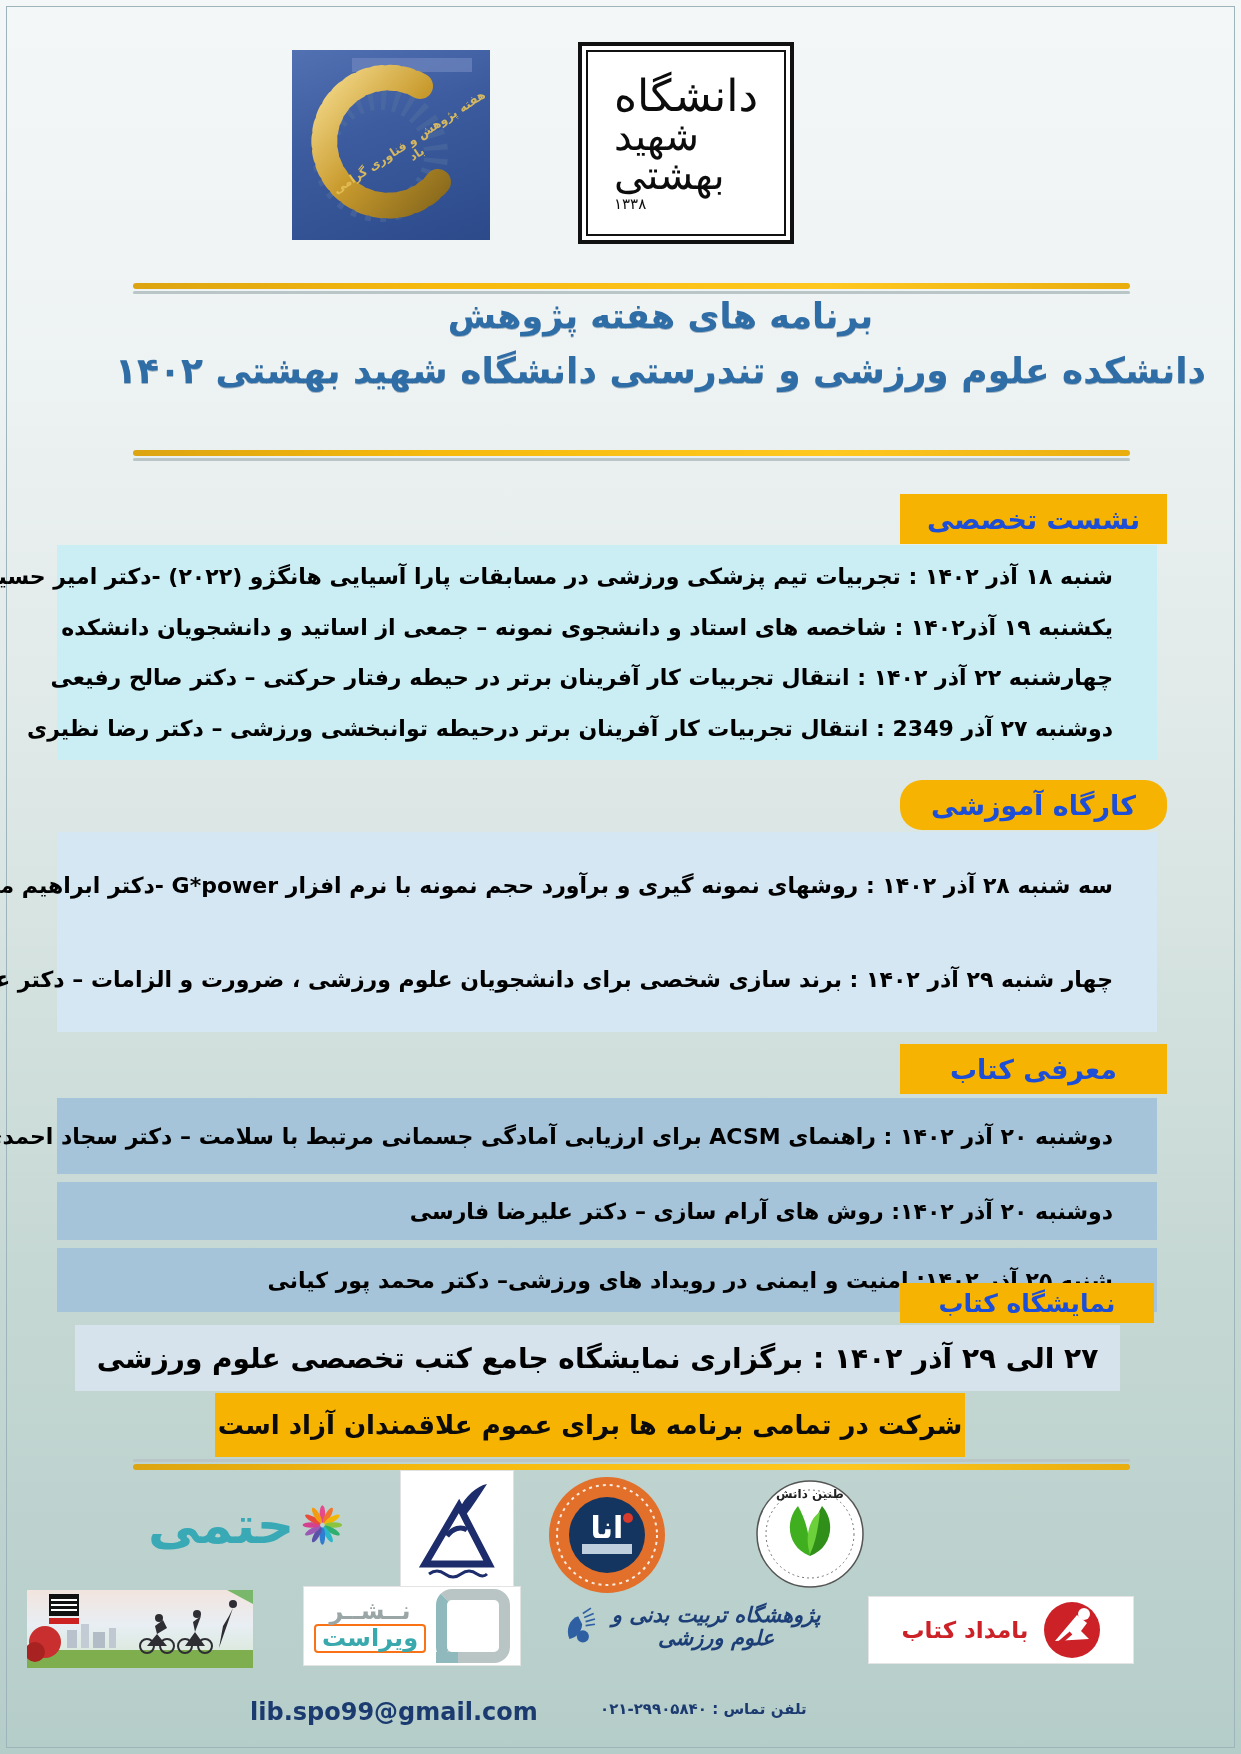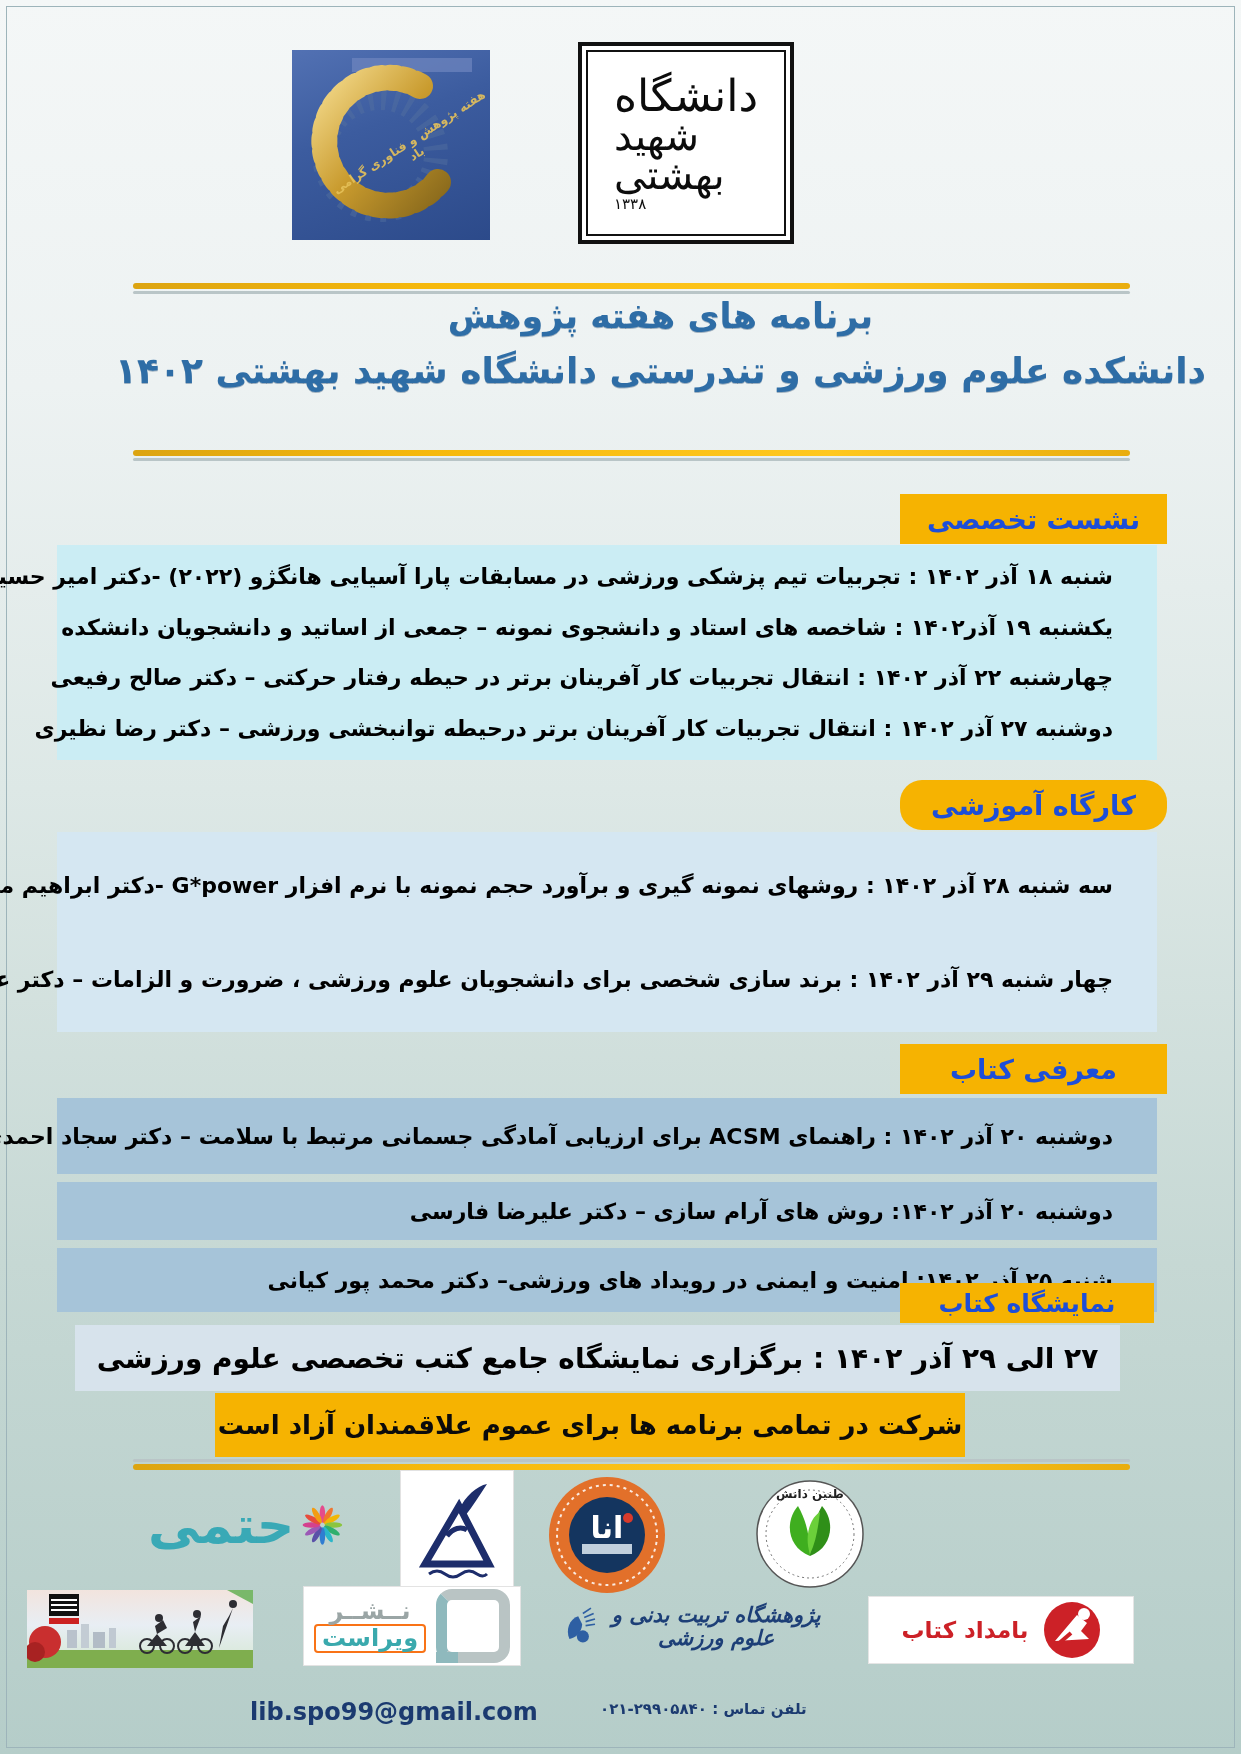--- a/index.html
+++ b/index.html
@@ -132,21 +132,21 @@
   <div class="rule r2">
       <div class="gold"></div>
       <div class="gray"></div>
     </div>
 
   <div class="sec-h h1">نشست تخصصی</div>
   <div class="sec-body body1">
     <div class="line">شنبه ۱۸ آذر ۱۴۰۲ : تجربیات تیم پزشکی ورزشی در مسابقات پارا آسیایی هانگژو (۲۰۲۲) -دکتر امیر حسین براتی</div>
     <div class="line">یکشنبه ۱۹ آذر۱۴۰۲ : شاخصه های استاد و دانشجوی نمونه – جمعی از اساتید  و دانشجویان دانشکده</div>
     <div class="line">چهارشنبه ۲۲ آذر ۱۴۰۲ :  انتقال تجربیات کار آفرینان برتر در حیطه رفتار حرکتی – دکتر صالح رفیعی</div>
-    <div class="line">دوشنبه ۲۷ آذر ۱۴۰۲ : انتقال تجربیات کار آفرینان برتر درحیطه توانبخشی ورزشی – دکتر رضا نظیری</div>
+    <div class="line">دوشنبه ۲۷ آذر 2349 : انتقال تجربیات کار آفرینان برتر درحیطه توانبخشی ورزشی – دکتر رضا نظیری</div>
   </div>
 
   <div class="sec-h h2">کارگاه آموزشی</div>
   <div class="sec-body body2">
     <div class="line">سه شنبه ۲۸ آذر ۱۴۰۲ : روشهای نمونه گیری و برآورد حجم نمونه با نرم افزار G*power -دکتر ابراهیم متشرعی</div>
     <div class="line">چهار شنبه ۲۹ آذر ۱۴۰۲ :  برند سازی شخصی برای دانشجویان علوم ورزشی ، ضرورت و الزامات – دکتر علی افروزه</div>
   </div>
 
   <div class="sec-h h3">معرفی  کتاب</div>
   <div class="book-row b1">دوشنبه ۲۰ آذر ۱۴۰۲ : راهنمای ACSM  برای ارزیابی آمادگی جسمانی مرتبط با سلامت – دکتر سجاد احمدی زاد</div>

